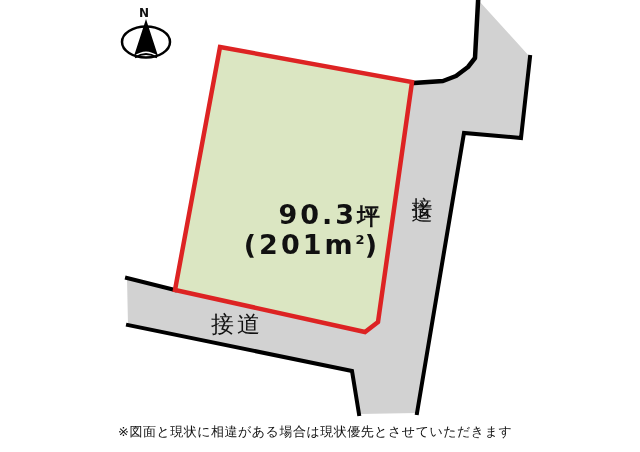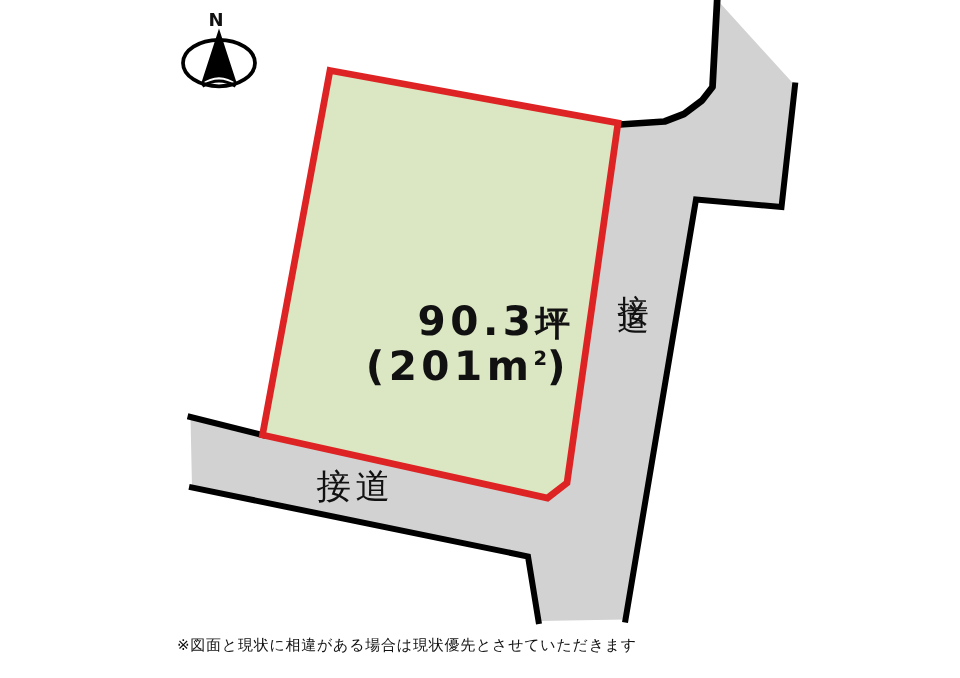--- a/index.html
+++ b/index.html
@@ -16,21 +16,21 @@
   }
   .area-line1{font-size:27px;letter-spacing:3px;}
   .area-line1 .unit{font-size:23px;letter-spacing:0;}
   .area-line2{font-size:27px;letter-spacing:3px;}
   .sup{font-size:13px;vertical-align:super;letter-spacing:0;}
   .road-label-right{
     left:408px;top:179px;font-size:21px;letter-spacing:7px;
     writing-mode:vertical-rl;text-orientation:upright;
   }
   .road-label-bottom{left:211px;top:309px;font-size:23px;letter-spacing:3px;}
-  .disclaimer{left:118px;top:423px;font-size:10px;letter-spacing:0.5px;}
+  .disclaimer{left:118px;top:423px;font-size:13px;letter-spacing:0.5px;}
 </style>
 </head>
 <body>
 
 <div class="canvas">
 
   <svg class="layer" width="640" height="452" viewBox="0 0 640 452">
 
     <polygon points="480,2 530,57 521,138 464,133 417,413 359,414 352,371 128,325 127,278 175,290 365,332 378,322 412,82 443,81 456,76 468,67 475,58 478,2" fill="#d2d2d2"></polygon>
 

